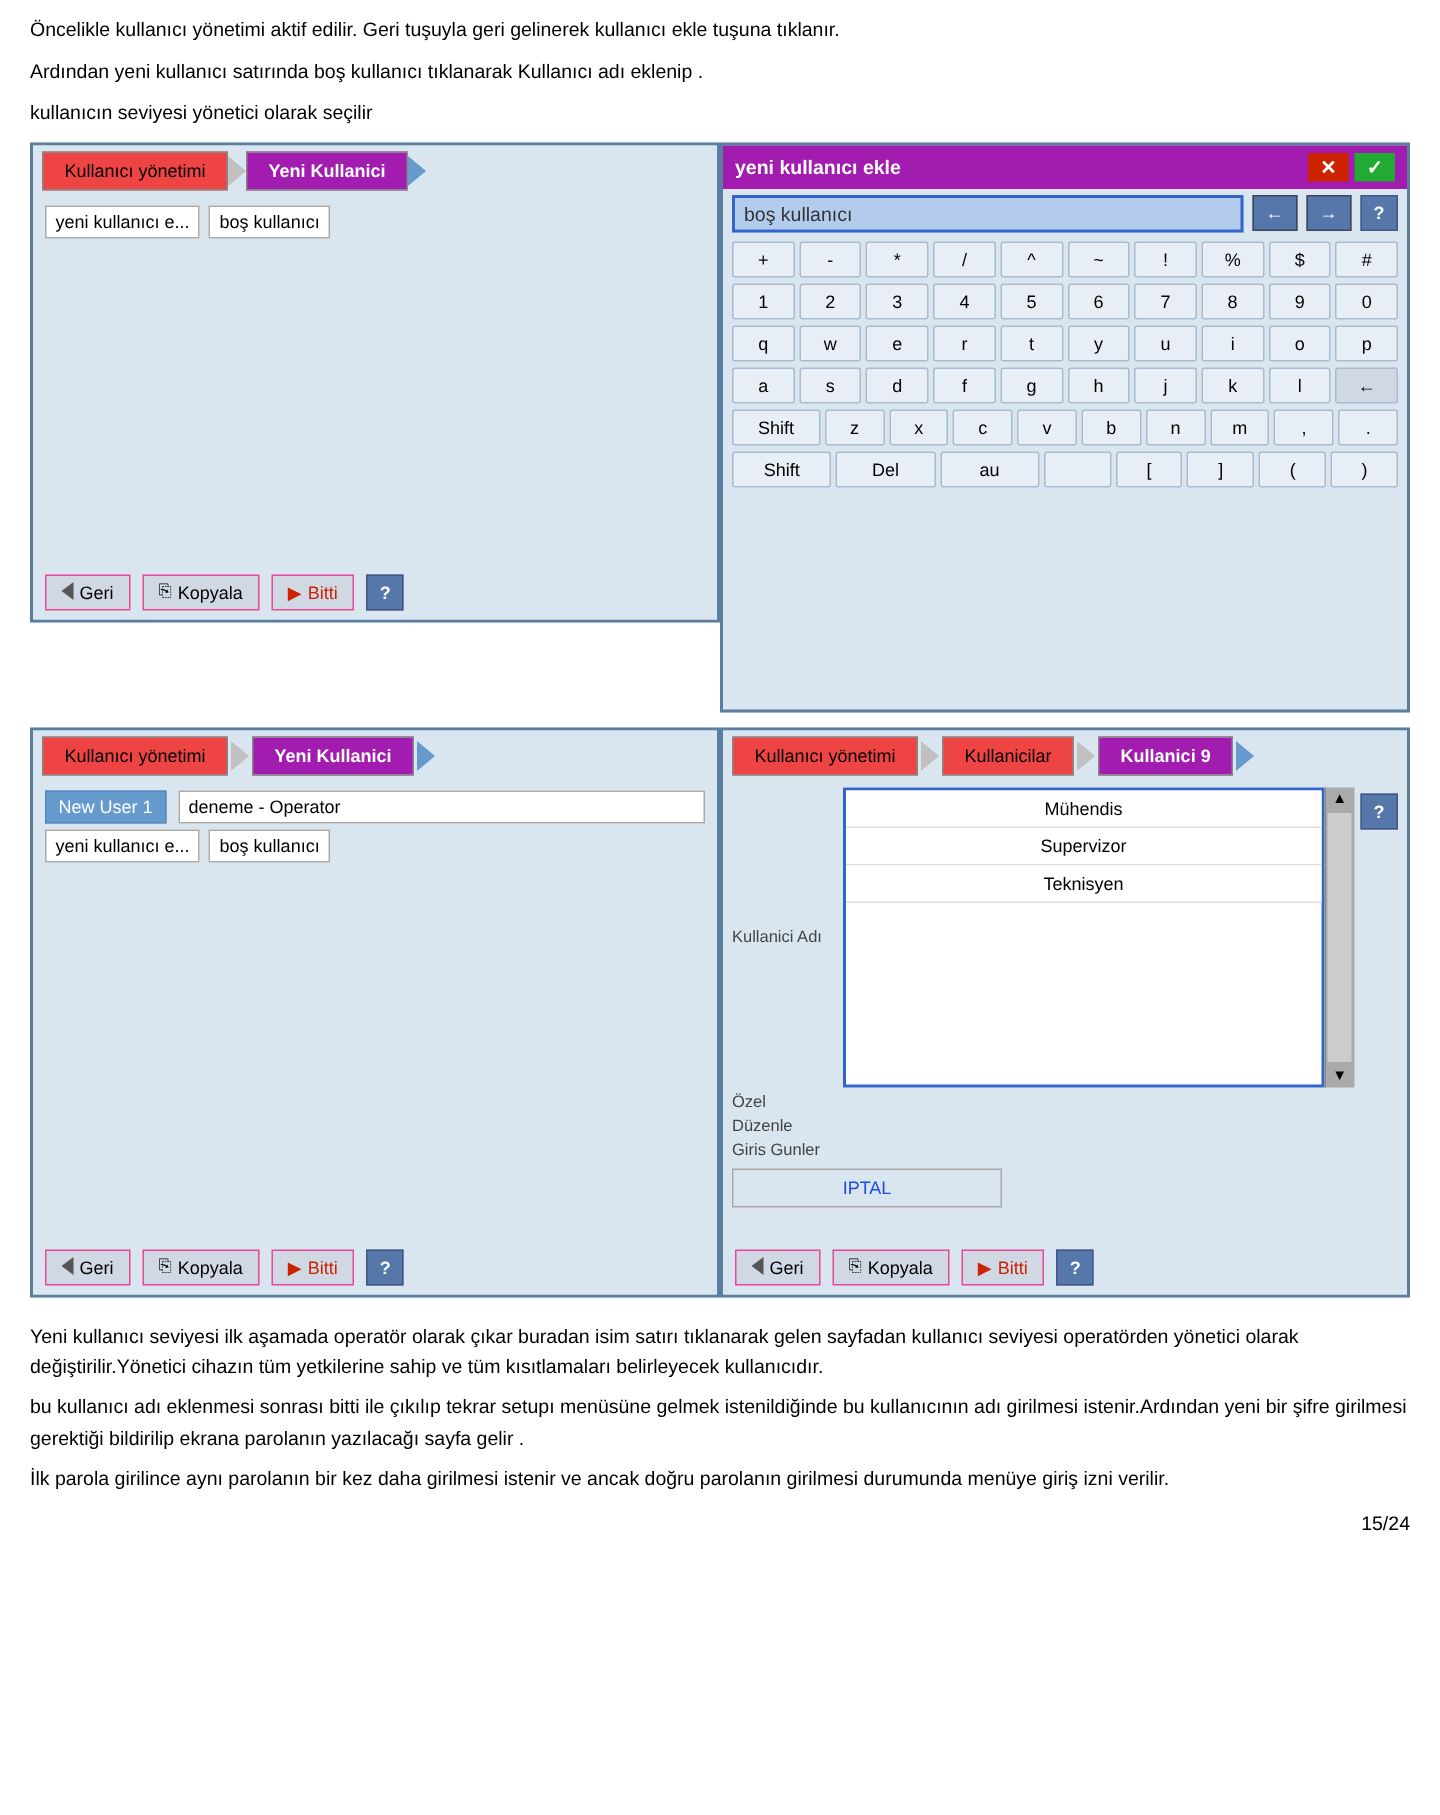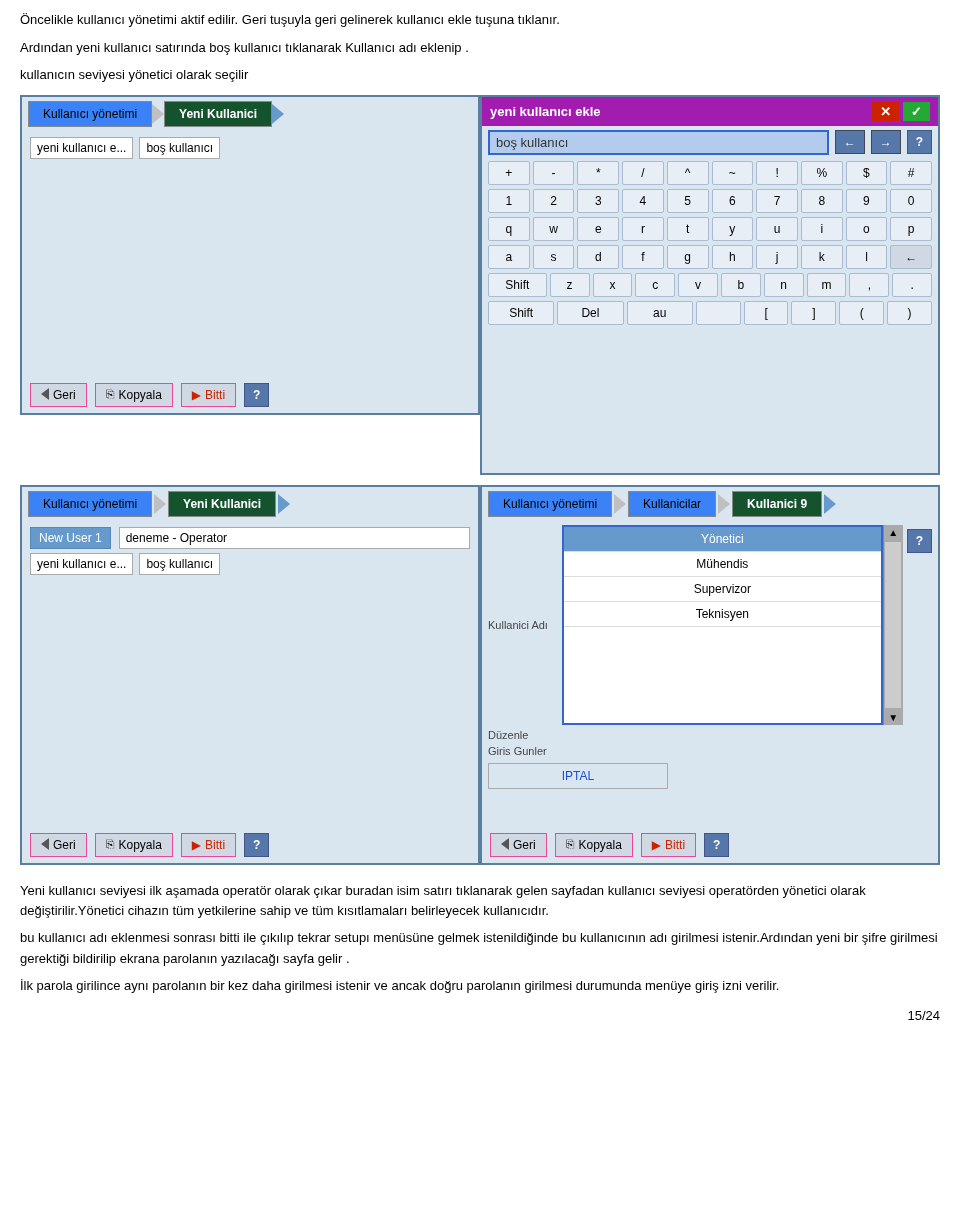--- a/index.html
+++ b/index.html
@@ -46,26 +46,26 @@
 
     .tab-btn {
       padding: 5px 14px;
       font-size: 12px;
       border: 1px solid #888;
       cursor: pointer;
       font-weight: normal;
     }
 
     .tab-btn-gray {
-      background: #3b82f6;
+      background: #ef4444;
       color: #000;
     }
 
     .tab-btn-blue {
-      background: #14532d;
+      background: #a21caf;
       color: #fff;
       font-weight: bold;
     }
 
     .tab-arrow {
       display: inline-block;
       width: 0;
       height: 0;
       border-top: 10px solid transparent;
       border-bottom: 10px solid transparent;
@@ -581,39 +581,41 @@
       <button class="tab-btn tab-btn-blue">Kullanici 9</button>
       <div class="tab-arrow"></div>
     </div>
     <div class="right-form">
       <div class="right-form-row">
         <span class="label-col">Kullanici Adı</span>
         <div style="display:flex;gap:4px;flex:1;align-items:flex-start;">
           <div style="flex:1;">
             <div style="display:flex;gap:0;">
               <div style="flex:1; border:2px solid #3366cc; background:#fff; min-height:200px; width:180px;">
-                <div class="level-item selected">Yönetici</div>
                 <div class="level-item normal">Mühendis</div>
                 <div class="level-item normal">Supervizor</div>
                 <div class="level-item normal">Teknisyen</div>
               </div>
               <div class="level-scrollbar">
                 <span class="scroll-up">▲</span>
                 <div style="flex:1;background:#ccc;width:16px;margin:2px 0;"></div>
                 <span class="scroll-down">▼</span>
               </div>
             </div>
           </div>
           <div style="display:flex;flex-direction:column;gap:4px;margin-top:4px;">
             <button class="btn-question">?</button>
           </div>
         </div>
       </div>
 
 
+      <div class="right-form-row">
+        <span class="label-col">Özel</span>
+      </div>
 
       <div class="right-form-row">
         <span class="label-col">Düzenle</span>
       </div>
 
       <div class="right-form-row">
         <span class="label-col">Giris Gunler</span>
       </div>
 
       <div style="margin-top:6px;">

